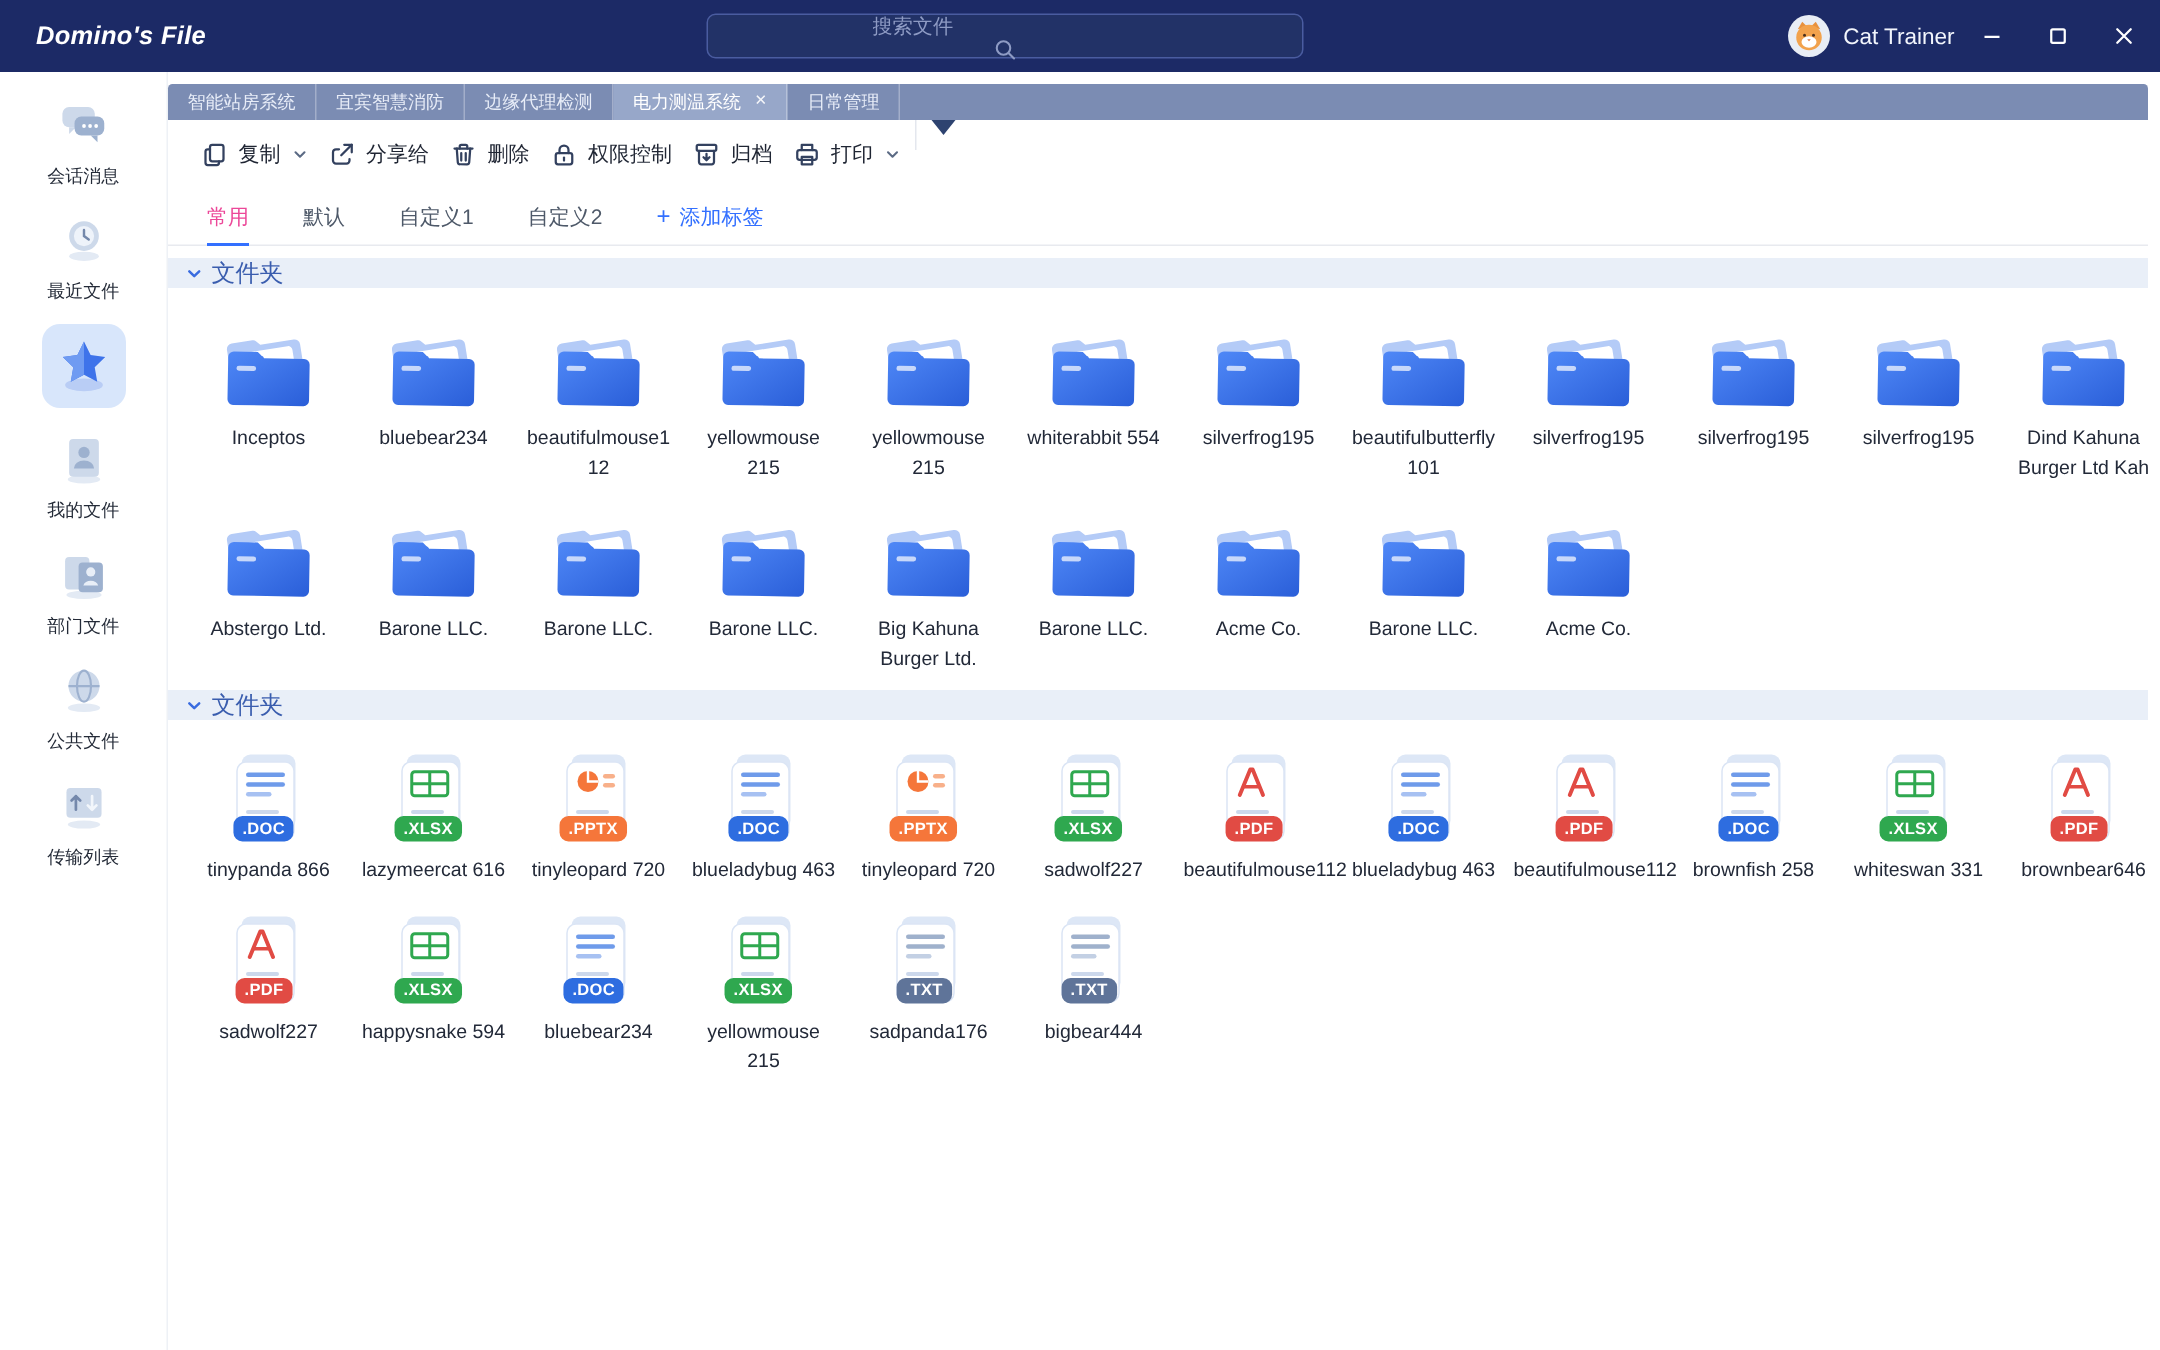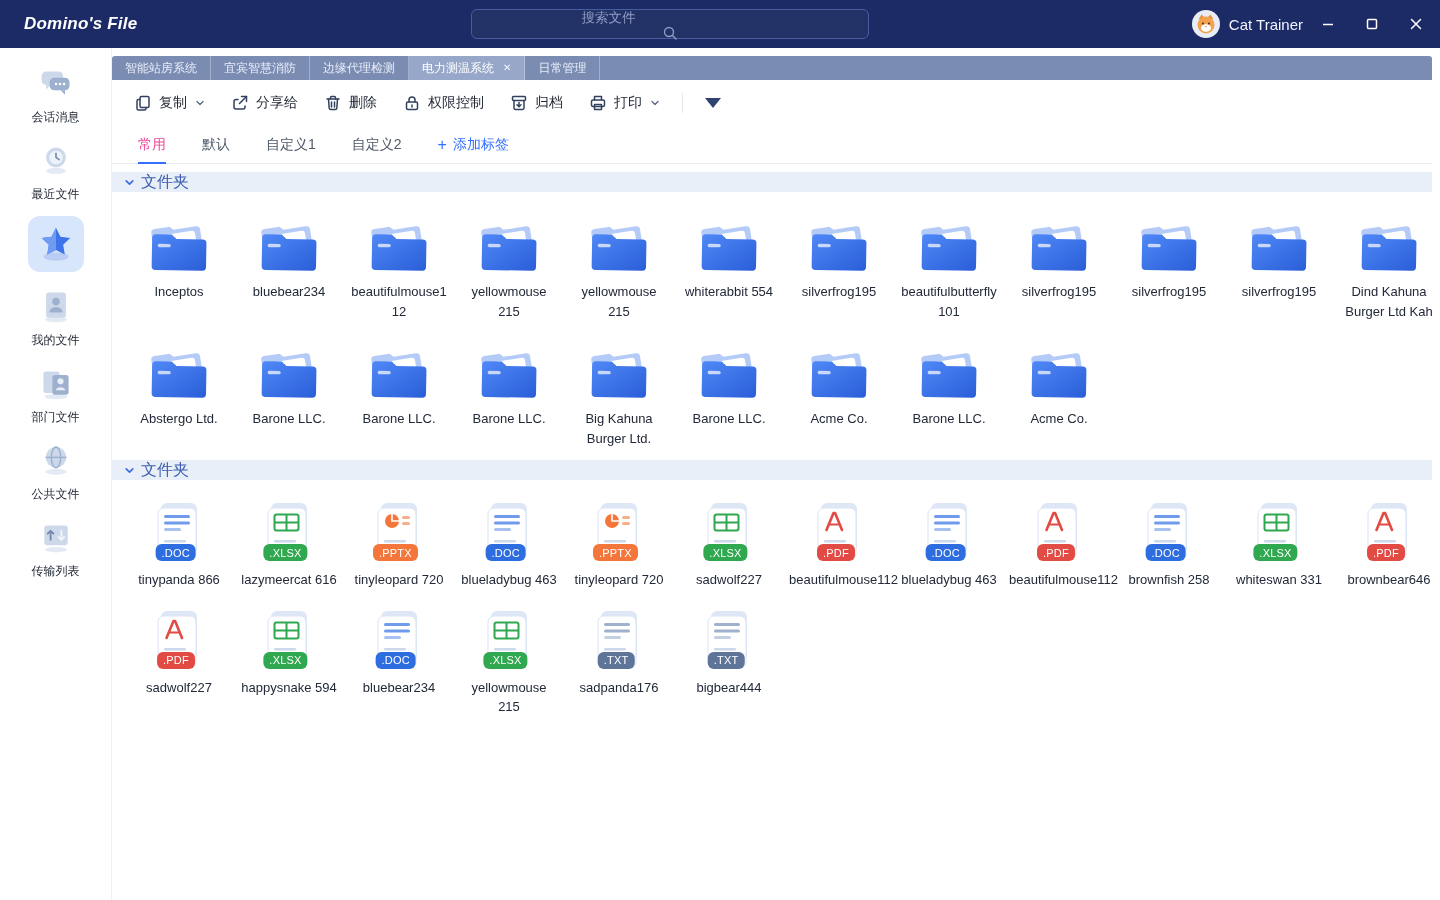--- a/index.html
+++ b/index.html
@@ -35,21 +35,21 @@
 
   
   .tabstrip { margin-top:8px; height:24px; background:#7b8cb3; border-radius:3px 3px 0 0;
     display:flex; align-items:stretch; overflow:hidden; }
   .tab { display:flex; align-items:center; padding:0 13px; font-size:12px; color:#e8edf8;
     border-right:1px solid rgba(255,255,255,.3); white-space:nowrap; }
   .tab.active { background:#97a7c9; color:#fff; }
   .tab-close { margin-left:9px; font-size:10px; line-height:1; opacity:.9; }
 
   
-  .toolbar { height:46px; display:flex; align-items:center; padding-left:22px; gap:26px; background:#fff; }
+  .toolbar { height:46px; display:flex; padding-left:22px; gap:14px; background:#fff; }
   .tool { display:flex; align-items:center; gap:7px; font-size:14px; color:#1f2533; }
   .tool svg.ticon { stroke:#33415f; fill:none; stroke-width:1.5; stroke-linecap:round; stroke-linejoin:round; }
   .chev { margin-left:1px; display:flex; }
   .tb-divider { width:1px; height:20px; background:#e4e7ee; margin:0 -4px; }
   .more-tri { width:0; height:0; border-left:8px solid transparent; border-right:8px solid transparent;
     border-top:10px solid #2e4370; }
 
   
   .filterbar { height:38px; border-bottom:1px solid #e8eaef; display:flex; align-items:center;
     padding-left:26px; gap:36px; }
@@ -66,21 +66,21 @@
   .section-title { font-size:16px; color:#3a5dae; }
   .grid { display:grid; grid-template-columns:repeat(12,110px); padding:24px 0 10px 12px;
     justify-items:center; align-items:start; row-gap:22px; }
   .grid.files { row-gap:18px; padding-top:20px; }
   .cell { width:110px; display:flex; flex-direction:column; align-items:center; }
   .label { margin-top:6px; font-size:13px; line-height:1.5; color:#222938; text-align:center; }
   .cell.folder .label { max-width:96px; overflow-wrap:anywhere; }
   .cell.file .label { max-width:100px; }
   .file-ic-wrap { position:relative; width:56px; height:64px; }
   .badge { position:absolute; left:50%; transform:translateX(-58%); bottom:3px; color:#fff;
-    font-size:11px; font-weight:normal; padding:2.5px 6px; border-radius:6px; letter-spacing:.2px;
+    font-size:11px; font-weight:bold; padding:2.5px 6px; border-radius:6px; letter-spacing:.2px;
     white-space:nowrap; }
   .file-svg .glyph { display:none; }
   .file-svg.ext-DOC  .g-DOC  { display:inline; }
   .file-svg.ext-XLSX .g-XLSX { display:inline; }
   .file-svg.ext-PPTX .g-PPTX { display:inline; }
   .file-svg.ext-PDF  .g-PDF  { display:inline; }
   .file-svg.ext-TXT  .g-TXT  { display:inline; }
 </style>
 </head>
 <body>

